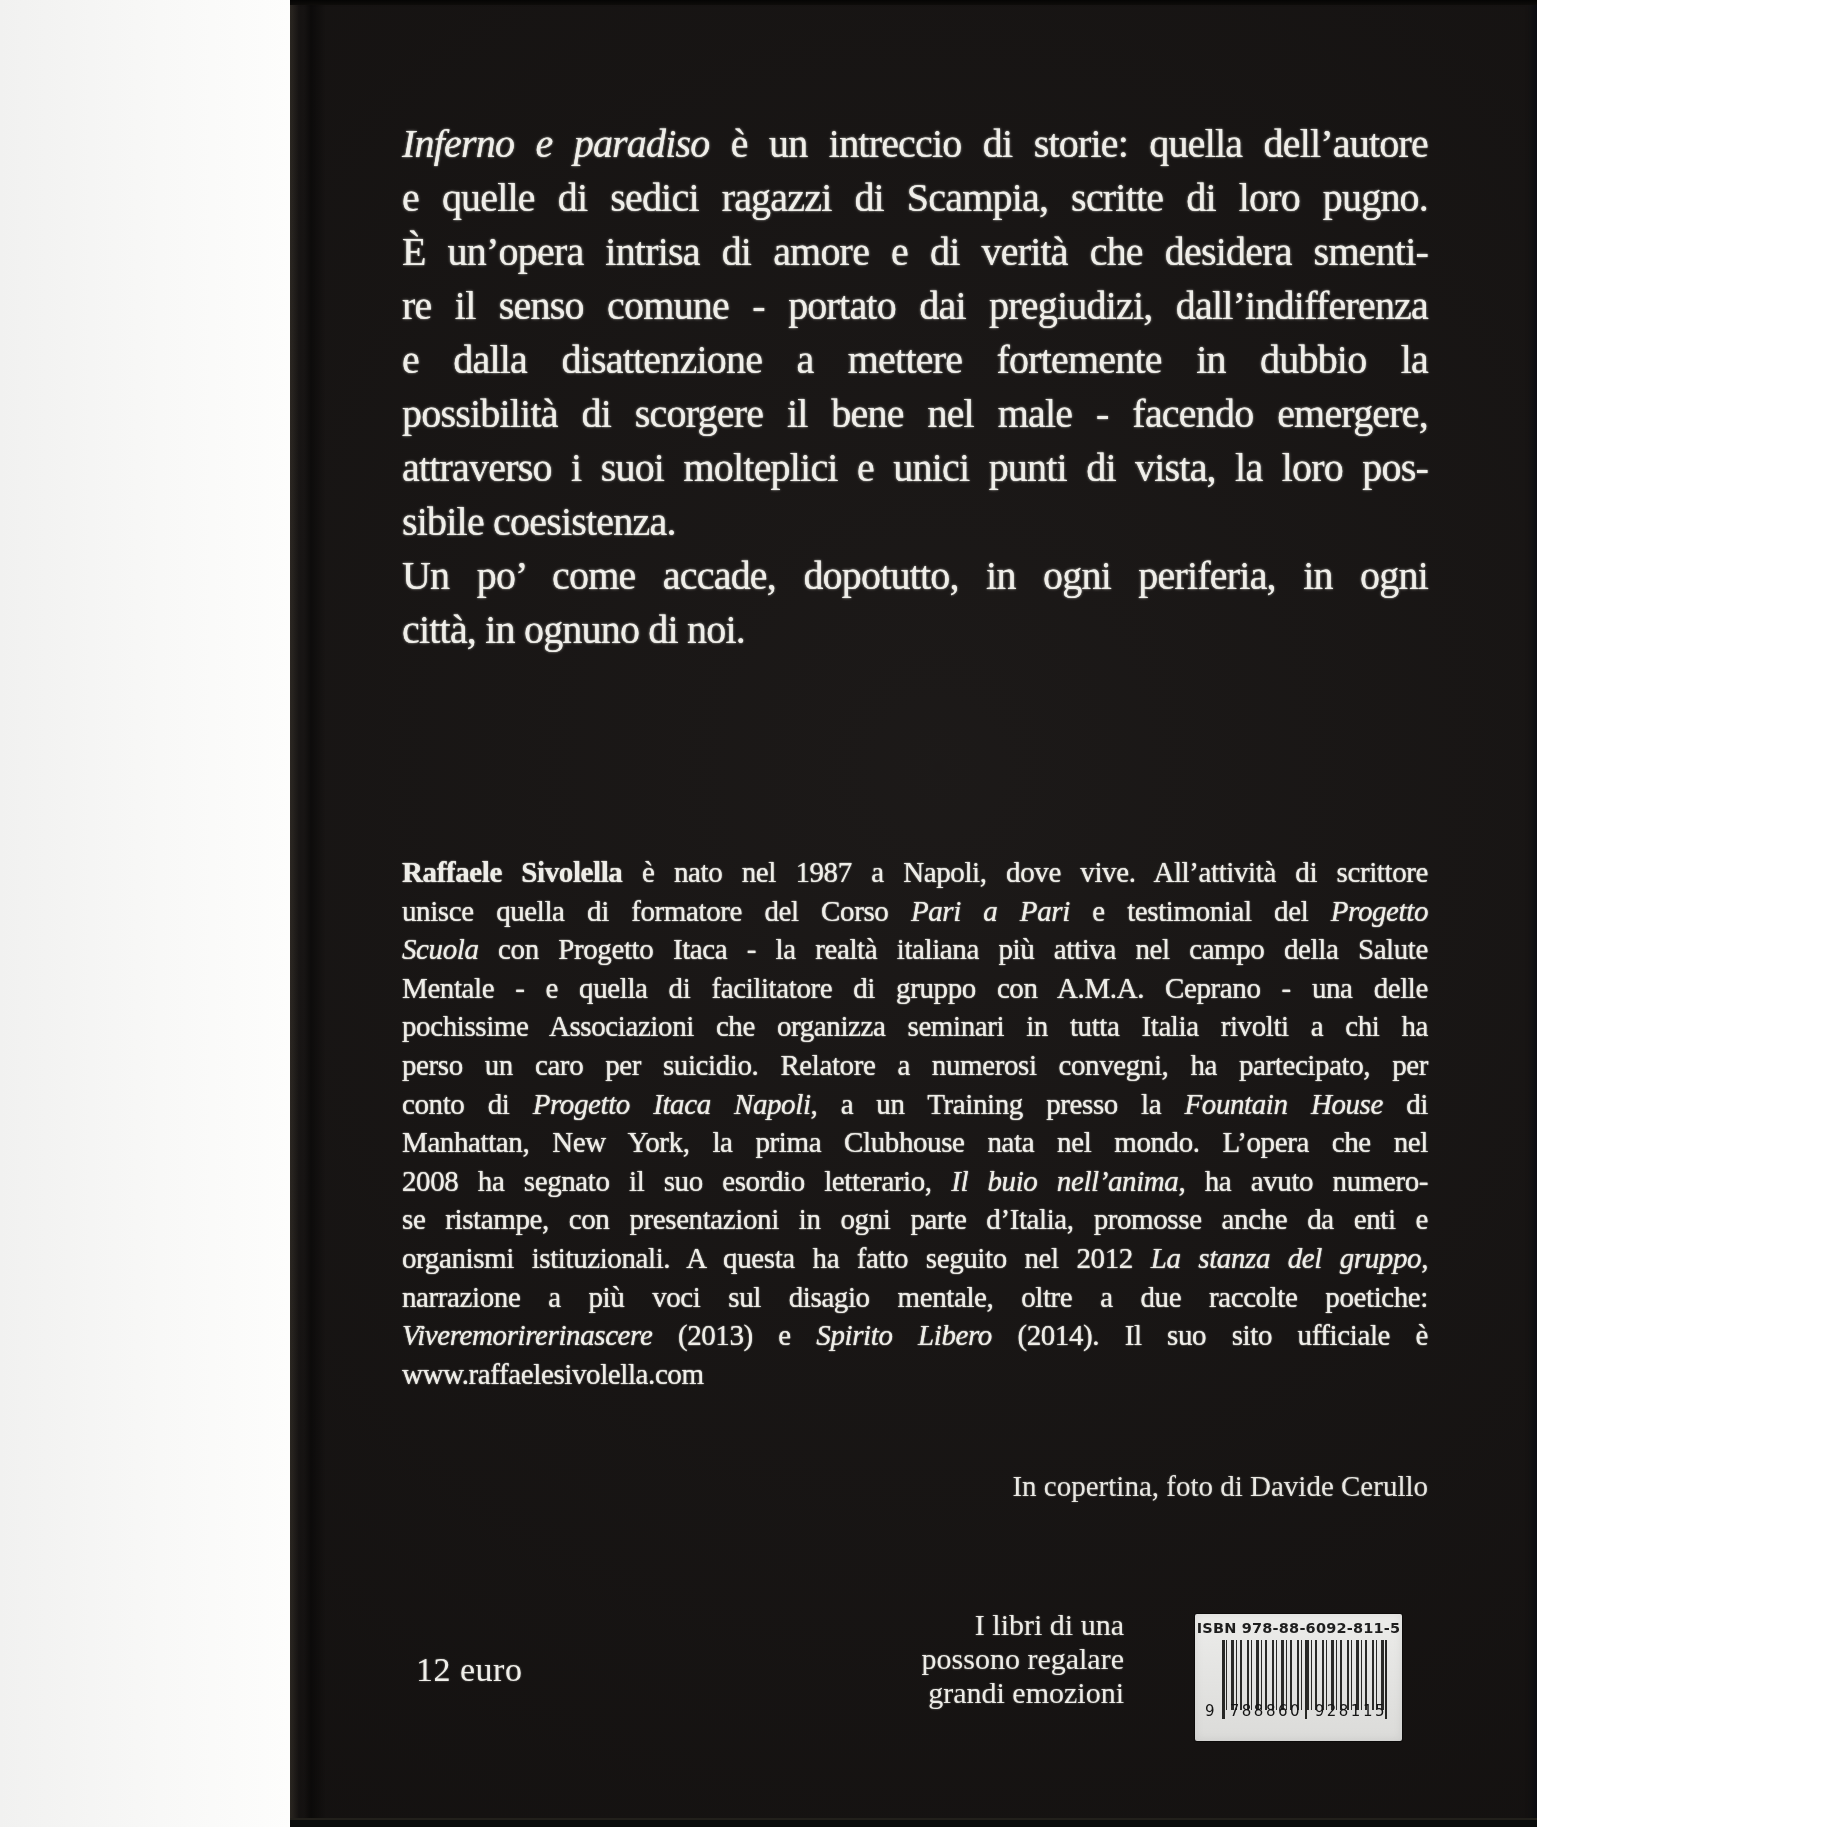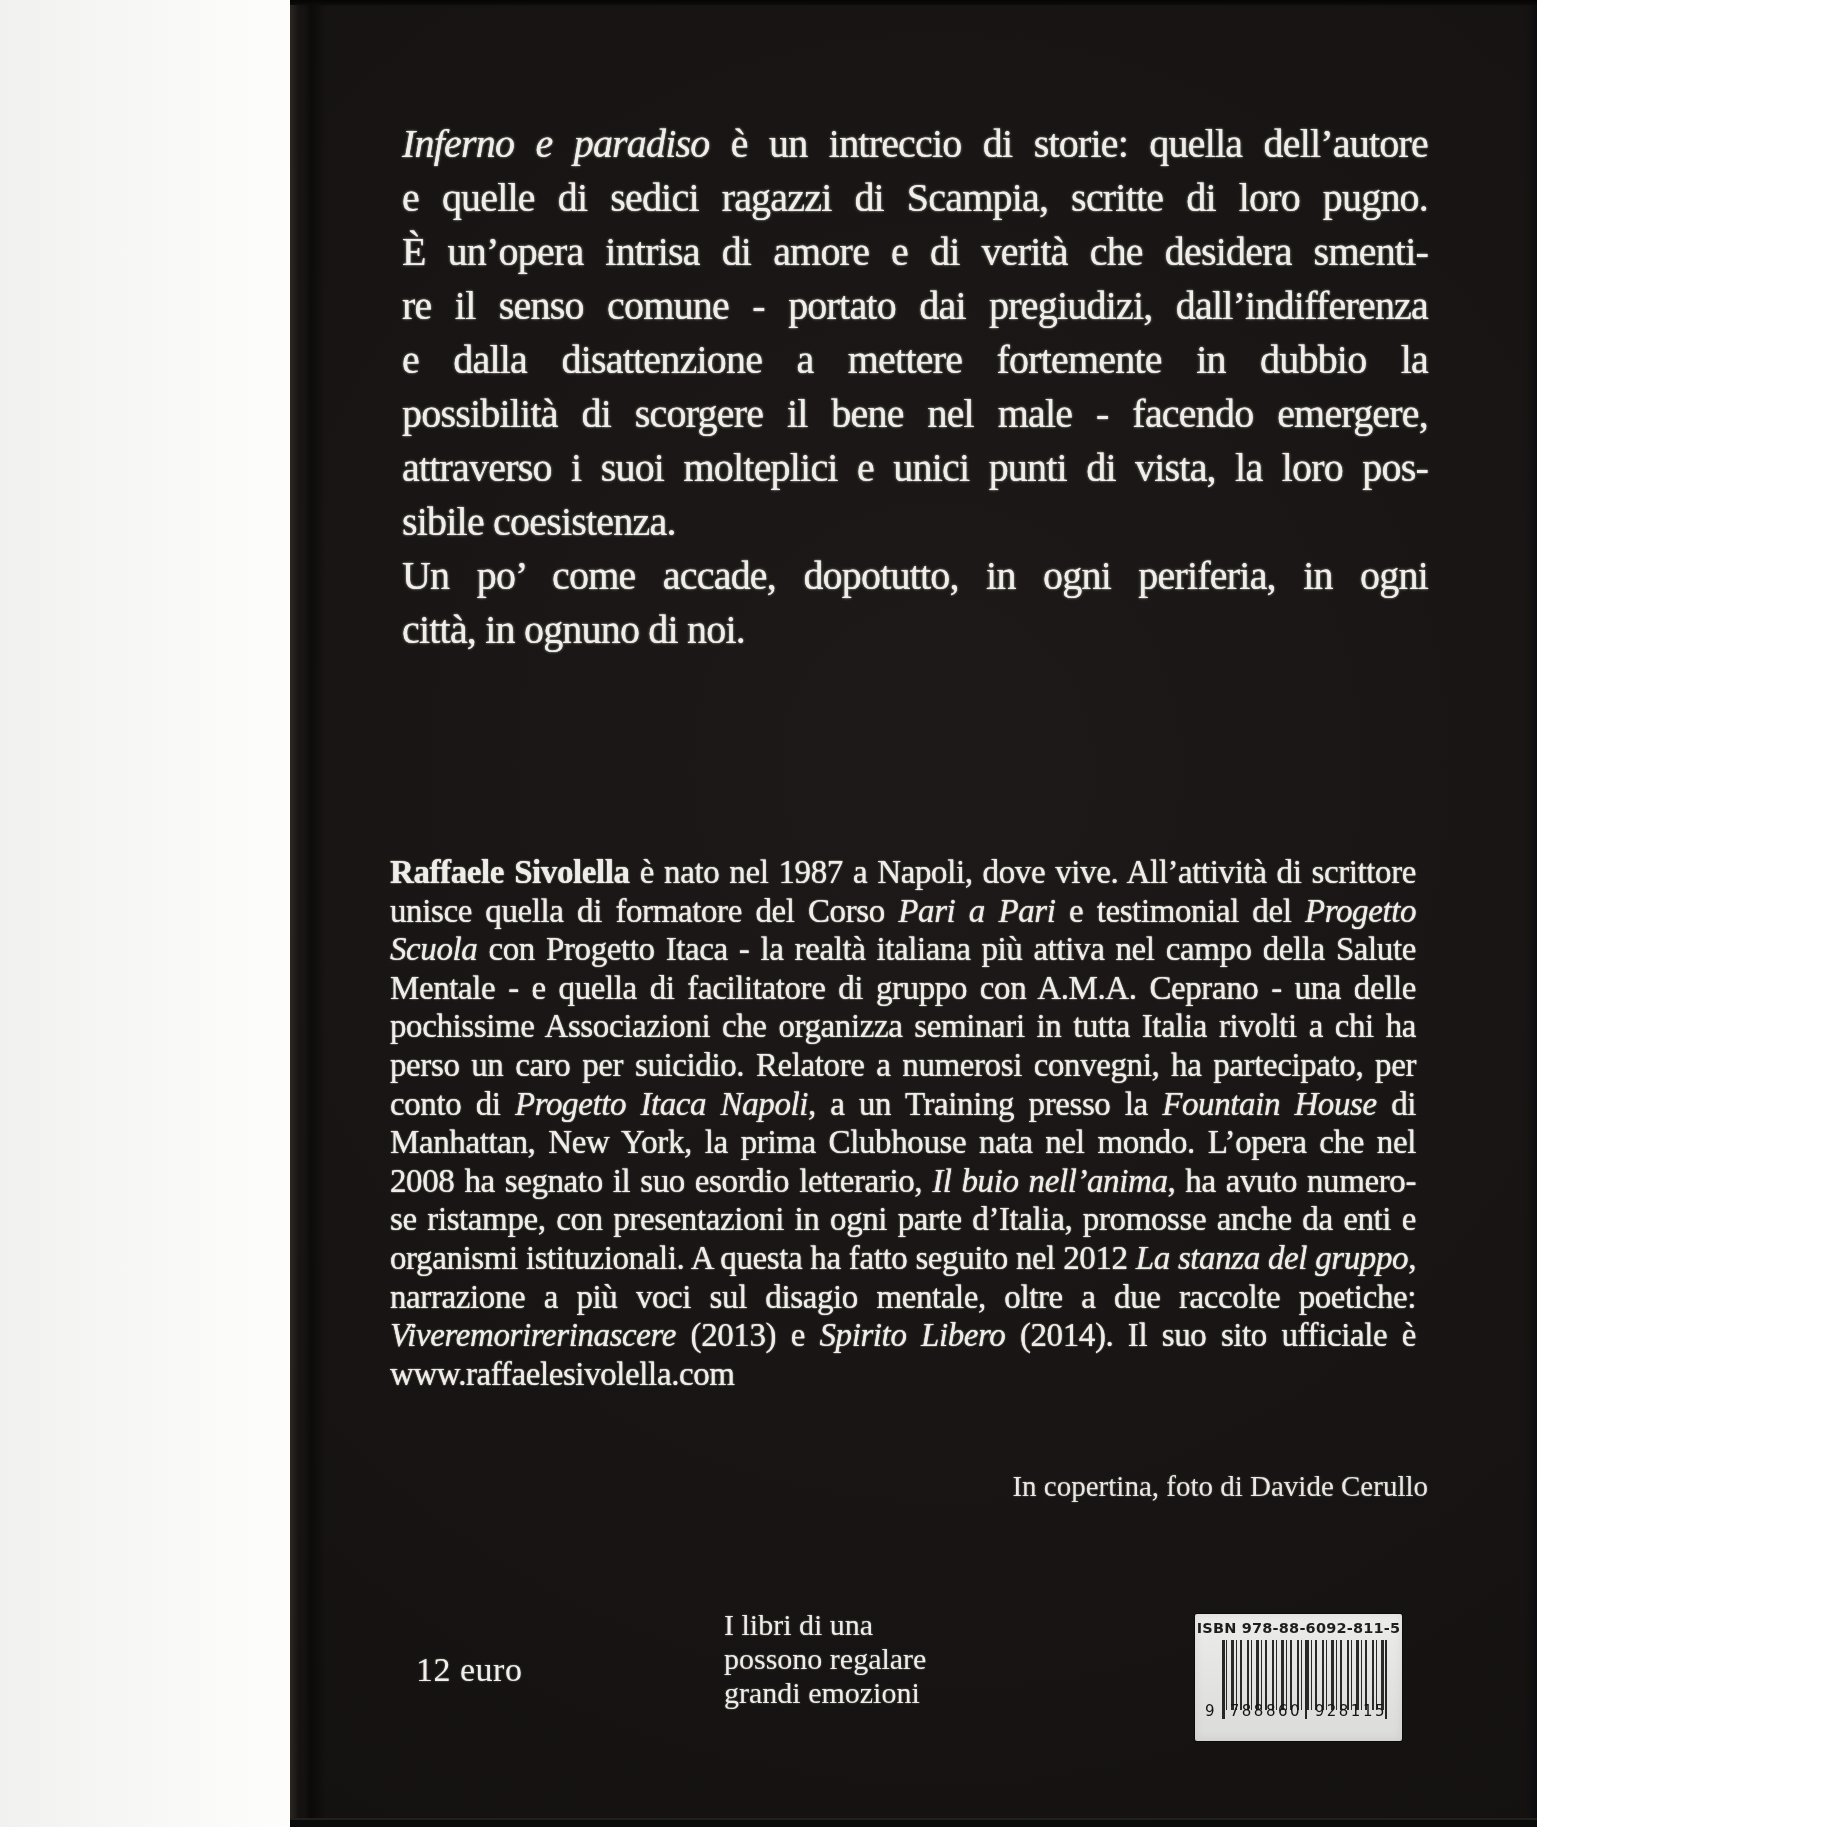--- a/index.html
+++ b/index.html
@@ -29,38 +29,38 @@
   .it{font-style:italic;}
   .bd{font-weight:700;}
 
   .blurb{
     position:absolute;left:112px;top:117px;width:1026px;
     font-size:40px;line-height:54px;letter-spacing:-0.8px;
     color:#efeee9;
     text-shadow:0 0 3px rgba(250,248,240,.55),0 0 1px rgba(250,248,240,.9);
   }
   .bio{
-    position:absolute;left:100px;top:853px;width:1026px;
-    font-size:33px;line-height:38.6px;letter-spacing:-0.4px;
+    position:absolute;left:112px;top:853px;width:1026px;
+    font-size:29px;line-height:38.6px;letter-spacing:-0.4px;
     color:#eeede8;
     text-shadow:0 0 2px rgba(250,248,240,.5),0 0 1px rgba(250,248,240,.8);
   }
   .credit{
     position:absolute;left:112px;top:1468px;width:1026px;
     text-align:right;font-size:29px;line-height:36px;color:#e9e8e3;
     text-shadow:0 0 2px rgba(250,248,240,.45);
   }
   .price{
     position:absolute;left:126px;top:1650px;
     font-size:34px;line-height:40px;color:#f0efea;letter-spacing:.5px;
     text-shadow:0 0 2px rgba(250,248,240,.5);
   }
   .motto{
     position:absolute;left:434px;top:1608px;width:400px;
-    text-align:left;font-size:30px;line-height:34px;color:#eeede8;
+    text-align:right;font-size:30px;line-height:34px;color:#eeede8;
     text-shadow:0 0 2px rgba(250,248,240,.5);
   }
   .barcode{
     position:absolute;left:905px;top:1614px;width:207px;height:127px;
     background:linear-gradient(180deg,#ececea,#dbdbd9);
     border-radius:2px;
     box-shadow:0 0 0 1px rgba(0,0,0,.4), inset 0 0 10px rgba(0,0,0,.08);
   }
   .isbn{
     margin-top:6px;text-align:center;

